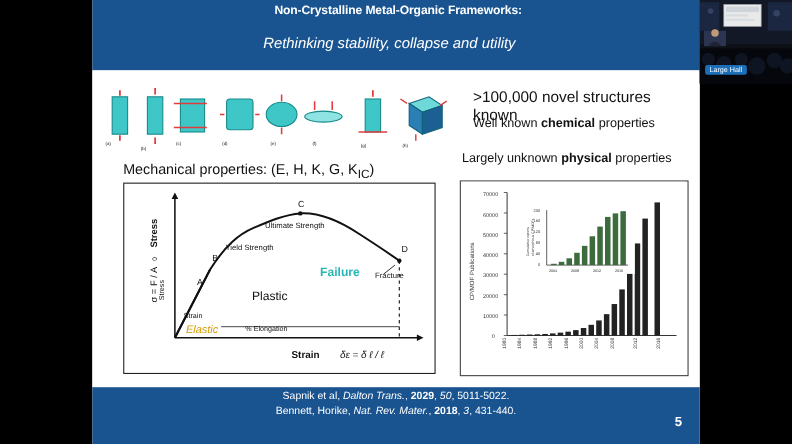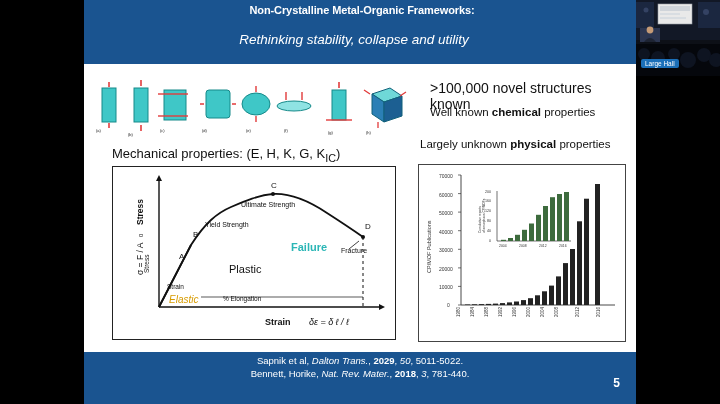--- a/index.html
+++ b/index.html
@@ -268,21 +268,21 @@
         </svg>
       </div>
 
     </div>
 
     <div class="refs">
       <div class="line l1">
         <span>Sapnik et al, </span><em>Dalton Trans.</em><span>, </span><b>2029</b><span>, </span><em>50</em><span>, 5011-5022.</span>
       </div>
       <div class="line l2">
-        <span>Bennett, Horike, </span><em>Nat. Rev. Mater.</em><span>, </span><b>2018</b><span>, </span><em>3</em><span>, 781-440.</span>
+        <span>Bennett, Horike, </span><em>Nat. Rev. Mater.</em><span>, </span><b>2018</b><span>, </span><em>3</em><span>, 431-440.</span>
       </div>
       <div class="page-num">5</div>
     </div>
   </div>
 
   <div class="inset">
     <svg width="84" height="76" viewBox="0 0 84 76">
       <rect width="84" height="76" fill="#0d1017"></rect>
 
       <rect x="0" y="0" width="84" height="40" fill="#121826"></rect>

